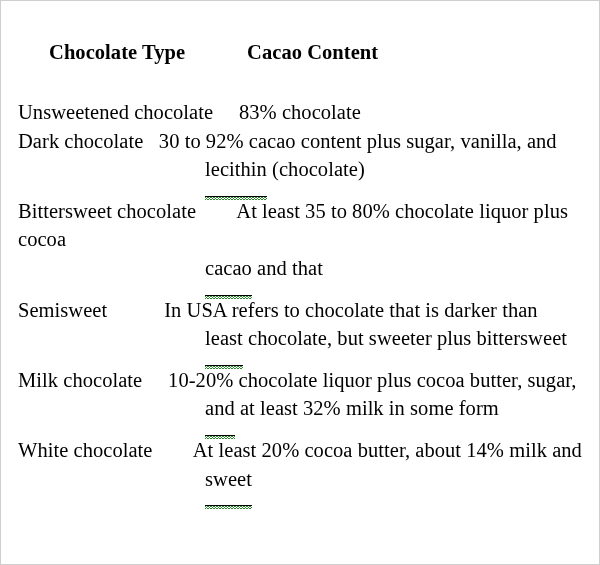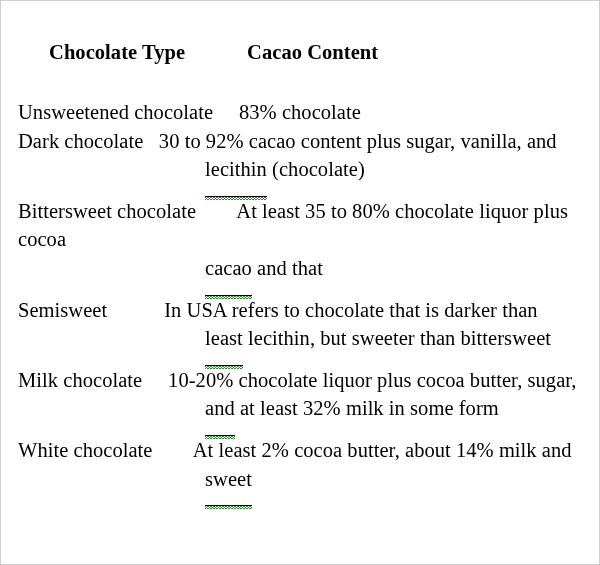--- a/index.html
+++ b/index.html
@@ -84,21 +84,21 @@
       <span class="hdr-col1">Chocolate Type</span><span class="hdr-gap"></span><span class="hdr-col1">Cacao Content</span>
     </div>
 
     <div id="lines-container">
         <div class="row pad-left"><span>Unsweetened chocolate     83% chocolate</span></div>
         <div class="row pad-left"><span>Dark chocolate   30 to 92% cacao content plus sugar, vanilla, and</span></div>
         <div class="row indent"><span class="sp">lecithin</span><span> (chocolate)</span></div>
         <div class="row pad-left"><span>Bittersweet chocolate        At least 35 to 80% chocolate liquor plus cocoa</span></div>
         <div class="row indent"><span class="sp">cacao</span><span> and that</span></div>
         <div class="row pad-left"><span>Semisweet           In USA refers to chocolate that is darker than</span></div>
-        <div class="row indent"><span class="sp">least</span><span> lecithin, but sweeter than bittersweet</span></div>
+        <div class="row indent"><span class="sp">least</span><span> chocolate, but sweeter plus bittersweet</span></div>
         <div class="row pad-left"><span>Milk chocolate     10-20% chocolate liquor plus cocoa butter, sugar,</span></div>
         <div class="row indent"><span class="sp">and</span><span> at least 32% milk in some form</span></div>
-        <div class="row pad-left"><span>White chocolate        At least 2% cocoa butter, about 14% milk and</span></div>
+        <div class="row pad-left"><span>White chocolate        At least 20% cocoa butter, about 14% milk and</span></div>
         <div class="row indent"><span class="sp">sweet</span></div>
       </div>
 
   </div>
 </div>
 
 </body></html>

